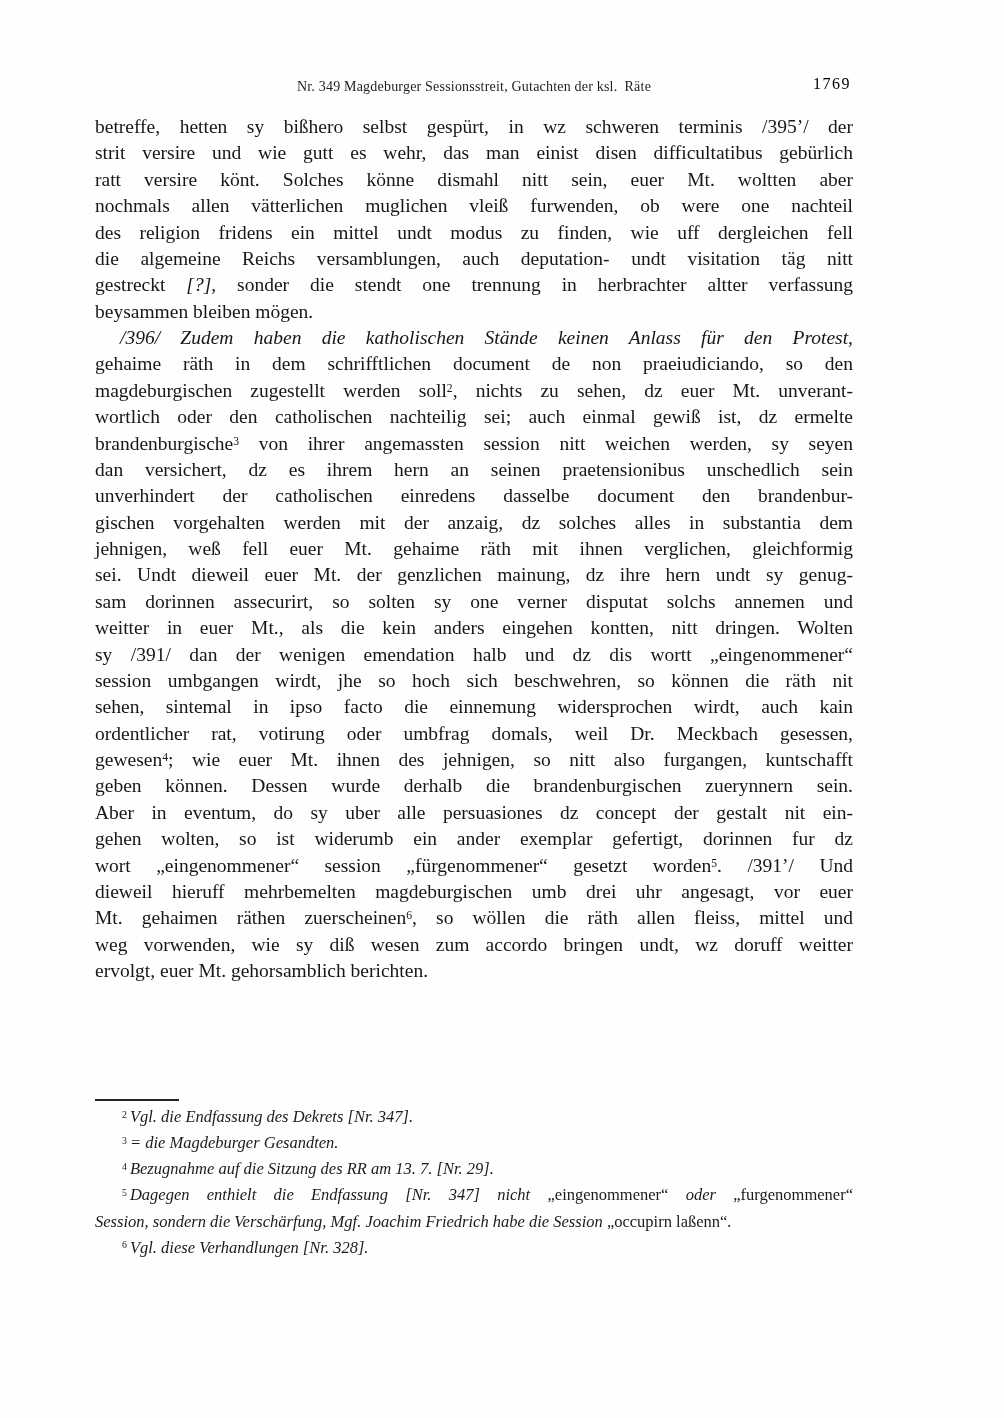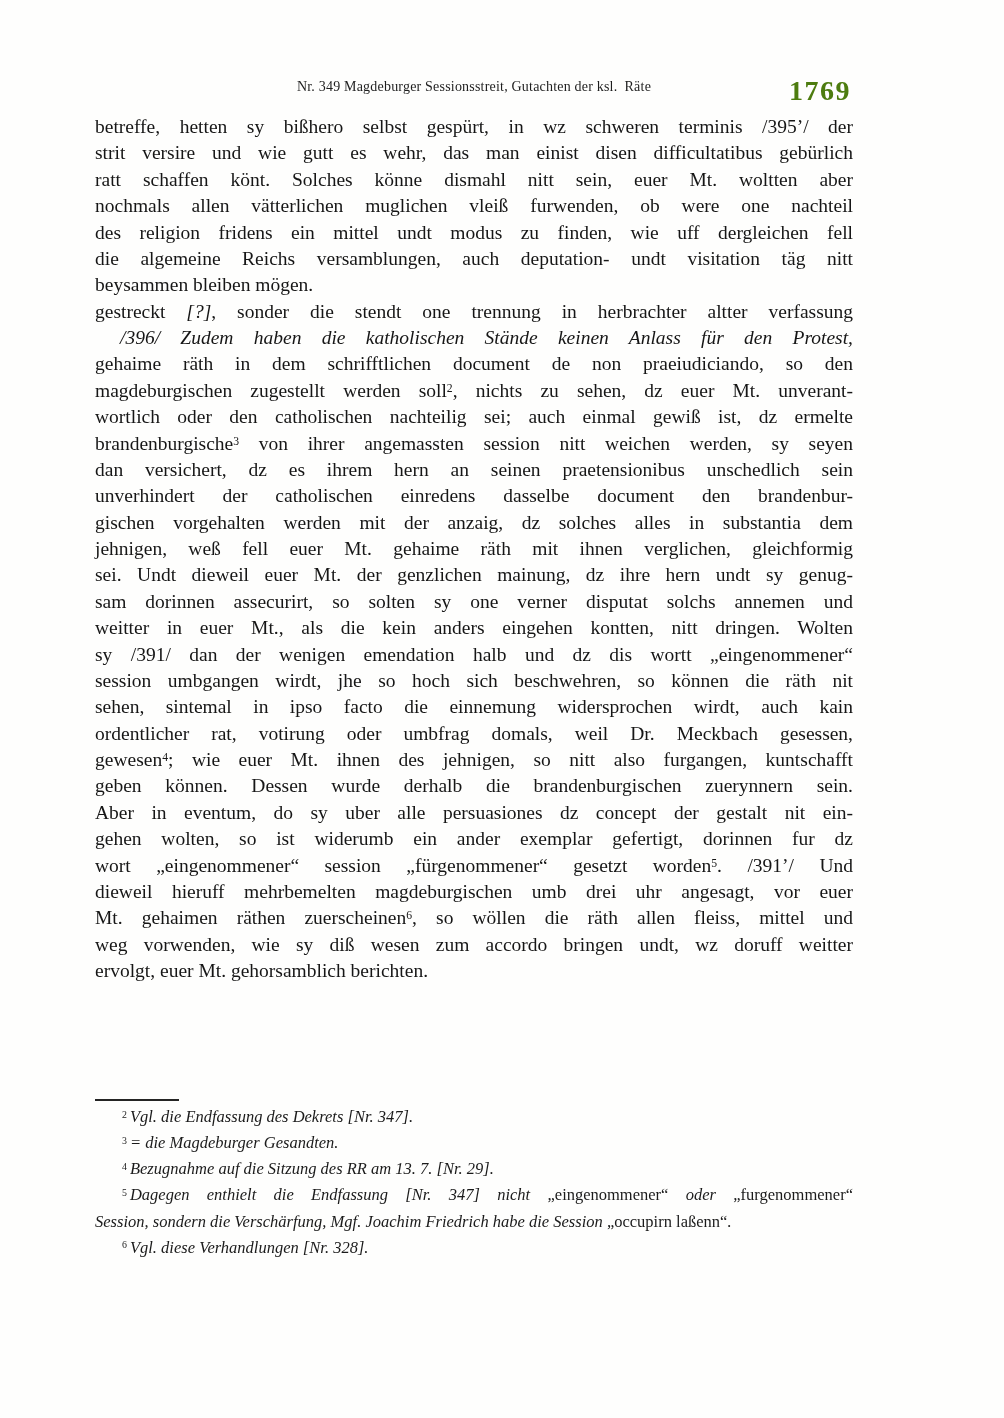--- a/index.html
+++ b/index.html
@@ -3,21 +3,21 @@
 <meta charset="utf-8">
 <style>
   html,body{margin:0;padding:0;}
   body{background:#ffffff;}
   .page{
     position:relative; width:1004px; height:1418px; background:#fefefdff;
     font-family:"Liberation Serif","DejaVu Serif",serif; color:#1a1a1a; overflow:hidden;
   }
   .pagehead{position:absolute; left:95px; top:79px; width:758px; height:26px;}
   .head-title{text-align:center; font-size:14px; letter-spacing:0.2px; color:#1e1e1e;}
-  .page-num{position:absolute; right:2px; top:-4px; font-size:28px; letter-spacing:1.5px; color:#4d7c0f;font-weight:bold;}
+  .page-num{position:absolute; right:2px; top:-4px; font-size:16px; letter-spacing:1.5px; color:#000000;}
   .bodytext{
     position:absolute; left:95px; top:114px; width:758px;
     font-size:19.5px; line-height:26.38px; color:#161616;
   }
   .line{text-align:justify; text-align-last:justify;}
   .line.last{text-align-last:left;}
   .line.ind{text-indent:25px;}
   .i{font-style:italic;}
   .s{font-size:0.6em; font-style:normal; vertical-align:0.45em; line-height:0;}
   .fn-rule{position:absolute; left:95px; top:1099px; width:84px; height:0; border-top:2px solid #242424;}
@@ -34,26 +34,26 @@
 
 <div class="page">
   <header class="pagehead">
     <div class="head-title">Nr. 349 Magdeburger Sessionsstreit, Gutachten der ksl. Räte</div>
     <div class="page-num">1769</div>
   </header>
 
   <main class="bodytext">
       <div class="line"><span>betreffe, hetten sy bißhero selbst gespürt, in wz schweren terminis /395’/ der</span></div>
       <div class="line"><span>strit versire und wie gutt es wehr, das man einist disen difficultatibus gebürlich</span></div>
-      <div class="line"><span>ratt schaffen könt. Solches könne dismahl nitt sein, euer Mt. woltten aber</span></div>
+      <div class="line"><span>ratt versire könt. Solches könne dismahl nitt sein, euer Mt. woltten aber</span></div>
       <div class="line"><span>nochmals allen vätterlichen muglichen vleiß furwenden, ob were one nachteil</span></div>
       <div class="line"><span>des religion fridens ein mittel undt modus zu finden, wie uff dergleichen fell</span></div>
       <div class="line"><span>die algemeine Reichs versamblungen, auch deputation- undt visitation täg nitt</span></div>
+      <div class="line"><span>gestreckt </span><span class="i">[?]</span><span>, sonder die stendt one trennung in herbrachter altter verfassung</span></div>
       <div class="line last"><span>beysammen bleiben mögen.</span></div>
-      <div class="line"><span>gestreckt </span><span class="i">[?]</span><span>, sonder die stendt one trennung in herbrachter altter verfassung</span></div>
       <div class="line ind"><span class="i">/396/ Zudem haben die katholischen Stände keinen Anlass für den Protest,</span></div>
       <div class="line"><span>gehaime räth in dem schrifftlichen document de non praeiudiciando, so den</span></div>
       <div class="line"><span>magdeburgischen zugestellt werden soll</span><span class="s">2</span><span>, nichts zu sehen, dz euer Mt. unverant-</span></div>
       <div class="line"><span>wortlich oder den catholischen nachteilig sei; auch einmal gewiß ist, dz ermelte</span></div>
       <div class="line"><span>brandenburgische</span><span class="s">3</span><span> von ihrer angemassten session nitt weichen werden, sy seyen</span></div>
       <div class="line"><span>dan versichert, dz es ihrem hern an seinen praetensionibus unschedlich sein</span></div>
       <div class="line"><span>unverhindert der catholischen einredens dasselbe document den brandenbur-</span></div>
       <div class="line"><span>gischen vorgehalten werden mit der anzaig, dz solches alles in substantia dem</span></div>
       <div class="line"><span>jehnigen, weß fell euer Mt. gehaime räth mit ihnen verglichen, gleichformig</span></div>
       <div class="line"><span>sei. Undt dieweil euer Mt. der genzlichen mainung, dz ihre hern undt sy genug-</span></div>

